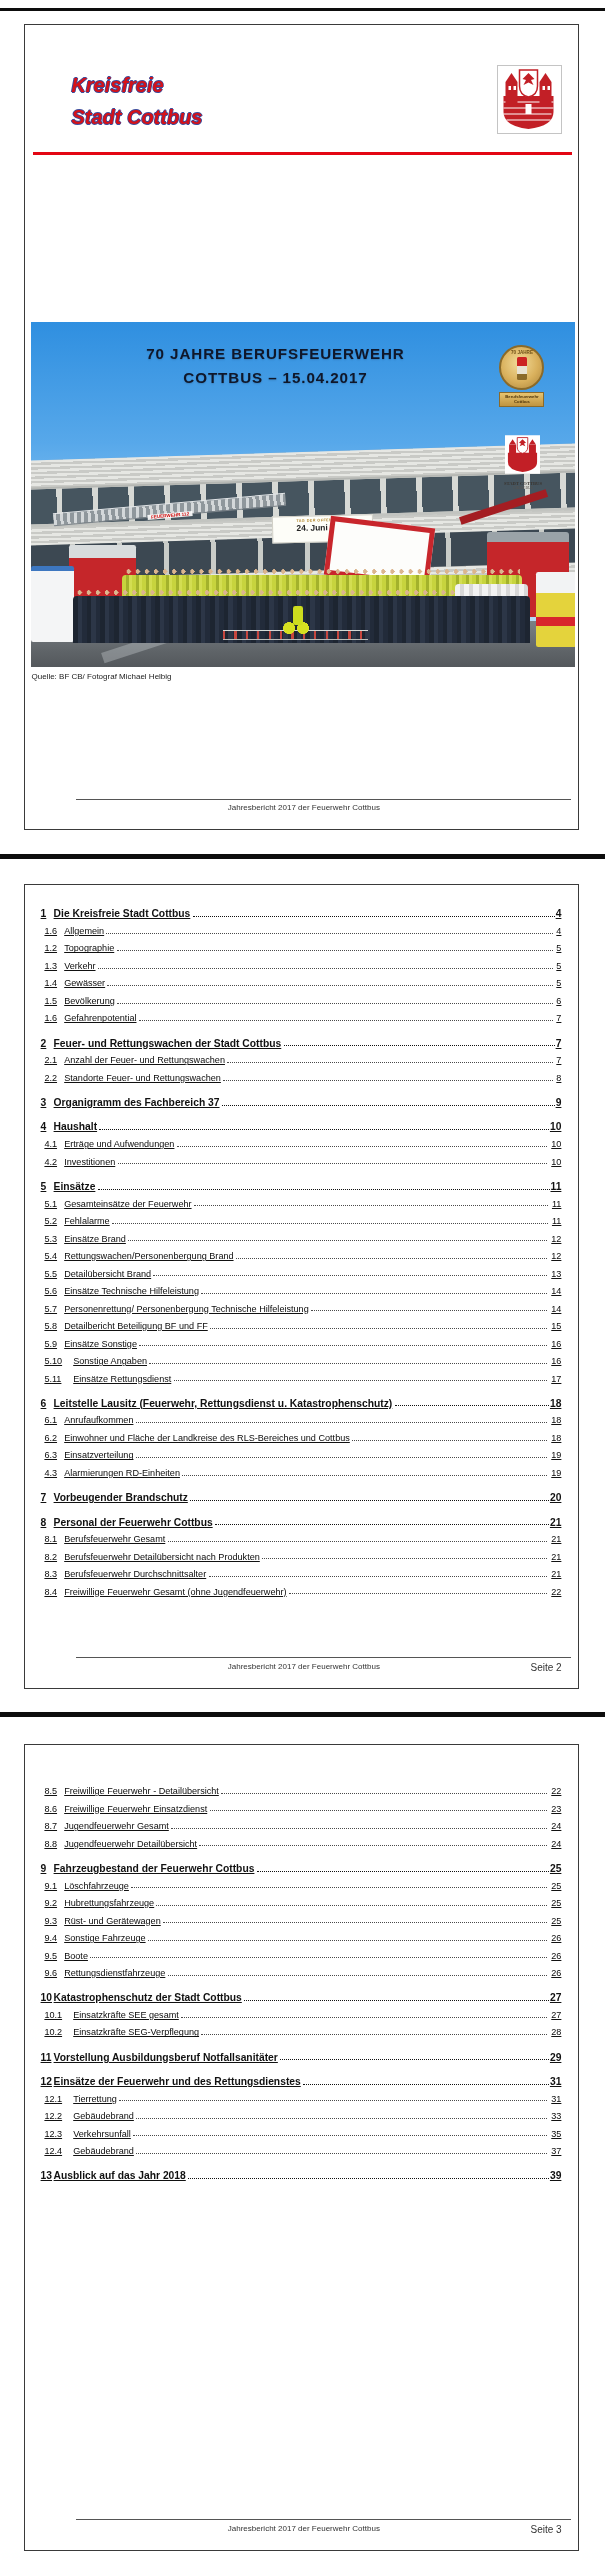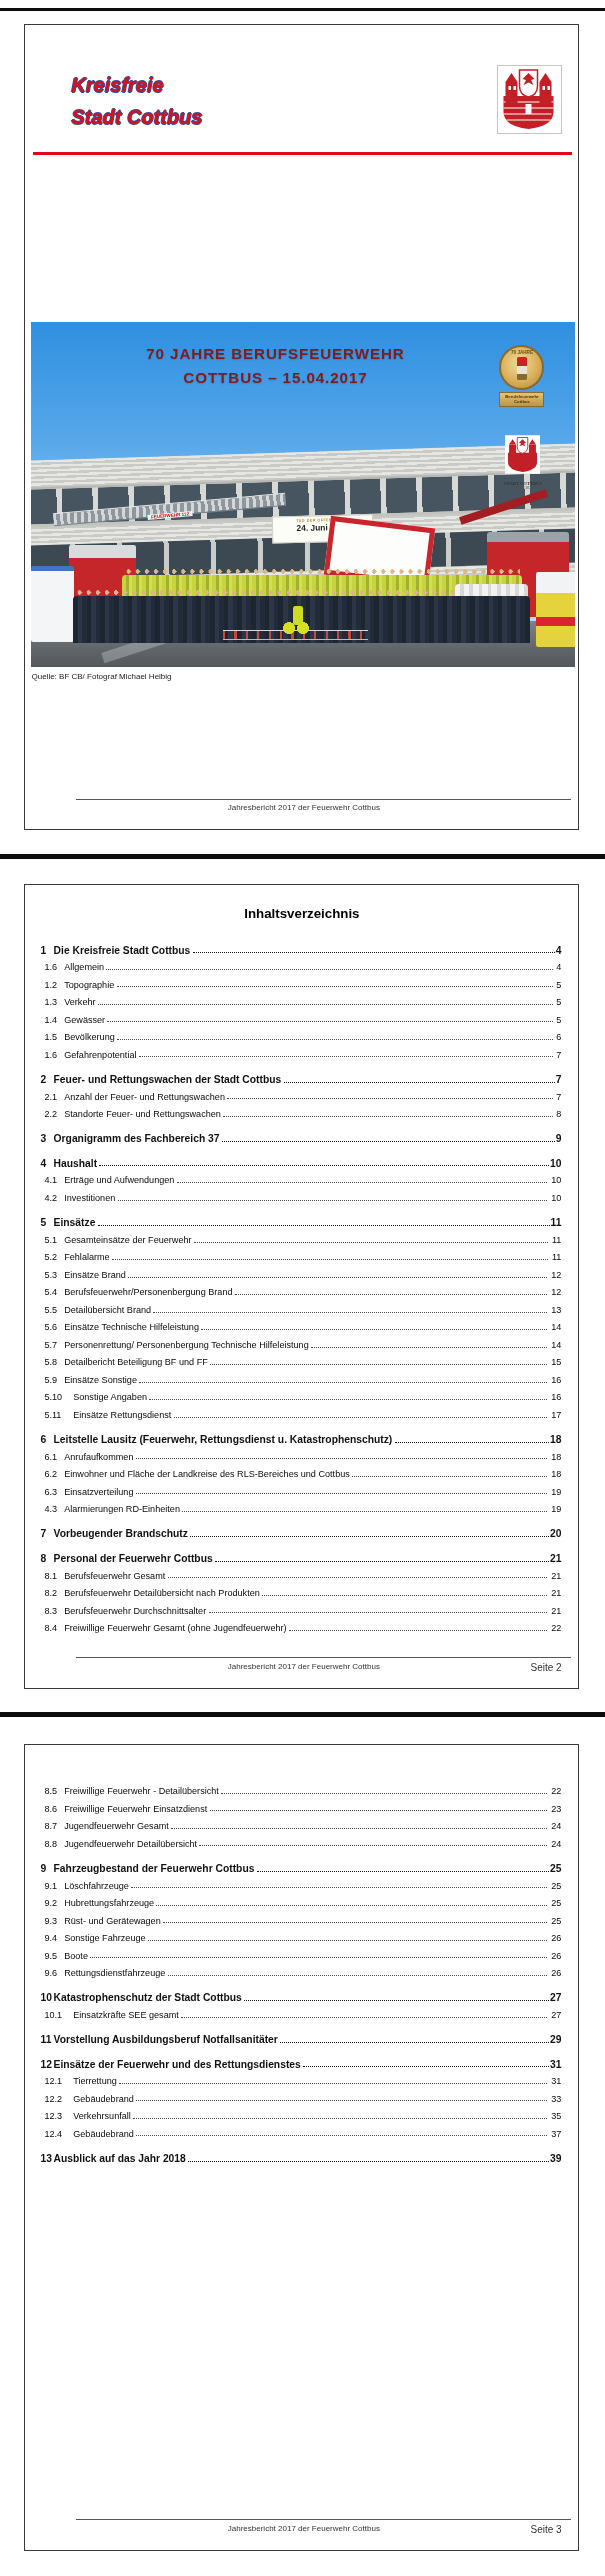--- a/index.html
+++ b/index.html
@@ -1,36 +1,36 @@
 <!DOCTYPE html>
 <html style="font-size:12.2px"><head>
 <meta charset="utf-8">
 <style>
   html,body{margin:0;padding:0;background:#fff;}
   body{width:605px;height:2576px;position:relative;font-family:"Liberation Sans",sans-serif;color:#111;}
   .sep-bar{position:absolute;left:0;width:605px;background:#0d0d0d;}
   .page{position:absolute;left:24.4px;width:553px;background:#fff;border:1.5px solid #3a3a3a;box-sizing:content-box;}
-  .page-inner{position:relative;width:100%;height:100%;overflow:hidden;}
+  .page-inner{position:relative;width:100%;height:100%;overflow:hidden;text-decoration:underline;}
 
   
   .org-title{position:absolute;left:46px;top:44px;font-size:20px;line-height:32px;font-weight:bold;font-style:italic;color:#d41219;
     text-shadow:0.8px 0 0 #3d4c9c,-0.8px 0 0 #3d4c9c,0 0.8px 0 #3d4c9c,0 -0.8px 0 #3d4c9c;}
   .coa{position:absolute;left:472px;top:40px;width:63px;height:67px;background:#fff;border:0.8px solid #c4c4c4;}
   .red-rule{position:absolute;left:7.6px;right:6.1px;top:127px;height:2.3px;background:#e30613;}
   .banner{position:absolute;left:18.3px;top:156px;width:530px;height:130px;border:0.8px solid #c9d2de;
     background:linear-gradient(90deg,#e2000c 0%,#d44354 7%,#b87d92 13%,#9fb0cc 22%,#6a86ad 30%,#32507e 38%,#1c3860 45%,#182f52 100%);}
   .banner-line{position:absolute;left:0;width:100%;text-align:center;font-size:27px;font-weight:bold;color:#e0000e;letter-spacing:0.8px;
     text-shadow:-1.5px -1.5px 0 #fff,1.5px -1.5px 0 #fff,-1.5px 1.5px 0 #fff,1.5px 1.5px 0 #fff,0 -1.5px 0 #fff,0 1.5px 0 #fff,-1.5px 0 0 #fff,1.5px 0 0 #fff,3px 3px 2.3px rgba(2,6,24,.6);}
   .banner-line.b1{top:17px;}
   .banner-line.b2{top:73px;}
 
   
   .photo{position:absolute;left:6.1px;top:297px;width:544px;height:345px;overflow:hidden;background:#9fc8ec;}
   .sky{position:absolute;inset:0;background:linear-gradient(180deg,#2f8fe0 0%,#57a8ea 35%,#8ec6f2 60%,#c9e4f8 100%);}
-  .photo-headline{position:absolute;left:0;width:488px;text-align:center;color:#7f1d1d;font-weight:bold;letter-spacing:0.9px;font-size:15.2px;text-shadow:0 0.8px 1.5px rgba(30,60,90,.25);}
+  .photo-headline{position:absolute;left:0;width:488px;text-align:center;color:#0f172a;font-weight:bold;letter-spacing:0.9px;font-size:15.2px;text-shadow:0 0.8px 1.5px rgba(30,60,90,.25);}
   .photo-headline.h1{top:23px;}
   .photo-headline.h2{top:47px;}
   .badge70{position:absolute;left:467px;top:23px;width:47px;text-align:center;}
   .badge-circle{width:41px;height:41px;margin:0 auto;border-radius:50%;background:radial-gradient(circle at 45% 40%,#f3dc9a,#d9b05c 55%,#a9823a);border:2.3px solid #8a6a2a;position:relative;}
   .badge-arc{position:absolute;top:2.3px;left:0;width:100%;font-size:4.6px;font-weight:bold;color:#6d4f17;}
   .badge-figure{position:absolute;left:15.2px;top:10px;width:10px;height:23px;background:linear-gradient(180deg,#c22 0 40%,#e8e2d2 40% 75%,#8a6a2a 75%);border-radius:1.5px;}
   .badge-plate{margin:1.5px auto 0;width:43px;background:linear-gradient(180deg,#e7c470,#bf9440);border:0.8px solid #8a6a2a;font-size:4.2px;line-height:5px;color:#4c3208;font-weight:bold;padding:1.5px 0;}
   .photo-arms{position:absolute;left:461px;top:111px;width:61px;text-align:center;}
   .arms-caption{margin-top:1.5px;font-size:4.6px;line-height:5.3px;color:#3a3530;font-weight:bold;font-family:"Liberation Serif",serif;}
   .arms-caption .sub{font-size:3.8px;color:#5a544e;font-weight:normal;display:block;}
@@ -187,21 +187,20 @@
       <div class="footer-text">Jahresbericht 2017 der Feuerwehr Cottbus</div>
       <div class="footer-page"></div>
     </div>
   </div>
 </div>
 
 <div class="sep-bar" style="top:854px;height:5.3px;"></div>
 
 <div class="page" style="top:884px;height:803px;">
   <div class="page-inner">
-    <div class="toc-title">Inhaltsverzeichnis</div>
     <div class="toc-list">
 
         <div class="toc-row lvl1">
           <span class="toc-num">1</span>
           <span class="toc-label">Die Kreisfreie Stadt Cottbus</span>
           <span class="toc-dots"></span>
           <span class="toc-page">4</span>
         </div>
 
         <div class="toc-row lvl2">
@@ -318,21 +317,21 @@
 
         <div class="toc-row lvl2">
           <span class="toc-num">5.3</span>
           <span class="toc-label">Einsätze Brand</span>
           <span class="toc-dots"></span>
           <span class="toc-page">12</span>
         </div>
 
         <div class="toc-row lvl2">
           <span class="toc-num">5.4</span>
-          <span class="toc-label">Berufsfeuerwehr/Personenbergung Brand</span>
+          <span class="toc-label">Rettungswachen/Personenbergung Brand</span>
           <span class="toc-dots"></span>
           <span class="toc-page">12</span>
         </div>
 
         <div class="toc-row lvl2">
           <span class="toc-num">5.5</span>
           <span class="toc-label">Detailübersicht Brand</span>
           <span class="toc-dots"></span>
           <span class="toc-page">13</span>
         </div>
@@ -554,20 +553,26 @@
           <span class="toc-page">27</span>
         </div>
 
         <div class="toc-row lvl2 widenum">
           <span class="toc-num">10.1</span>
           <span class="toc-label">Einsatzkräfte SEE gesamt</span>
           <span class="toc-dots"></span>
           <span class="toc-page">27</span>
         </div>
 
+        <div class="toc-row lvl2 widenum">
+          <span class="toc-num">10.2</span>
+          <span class="toc-label">Einsatzkräfte SEG-Verpflegung</span>
+          <span class="toc-dots"></span>
+          <span class="toc-page">28</span>
+        </div>
 
         <div class="toc-row lvl1">
           <span class="toc-num">11</span>
           <span class="toc-label">Vorstellung Ausbildungsberuf Notfallsanitäter</span>
           <span class="toc-dots"></span>
           <span class="toc-page">29</span>
         </div>
 
         <div class="toc-row lvl1">
           <span class="toc-num">12</span>

